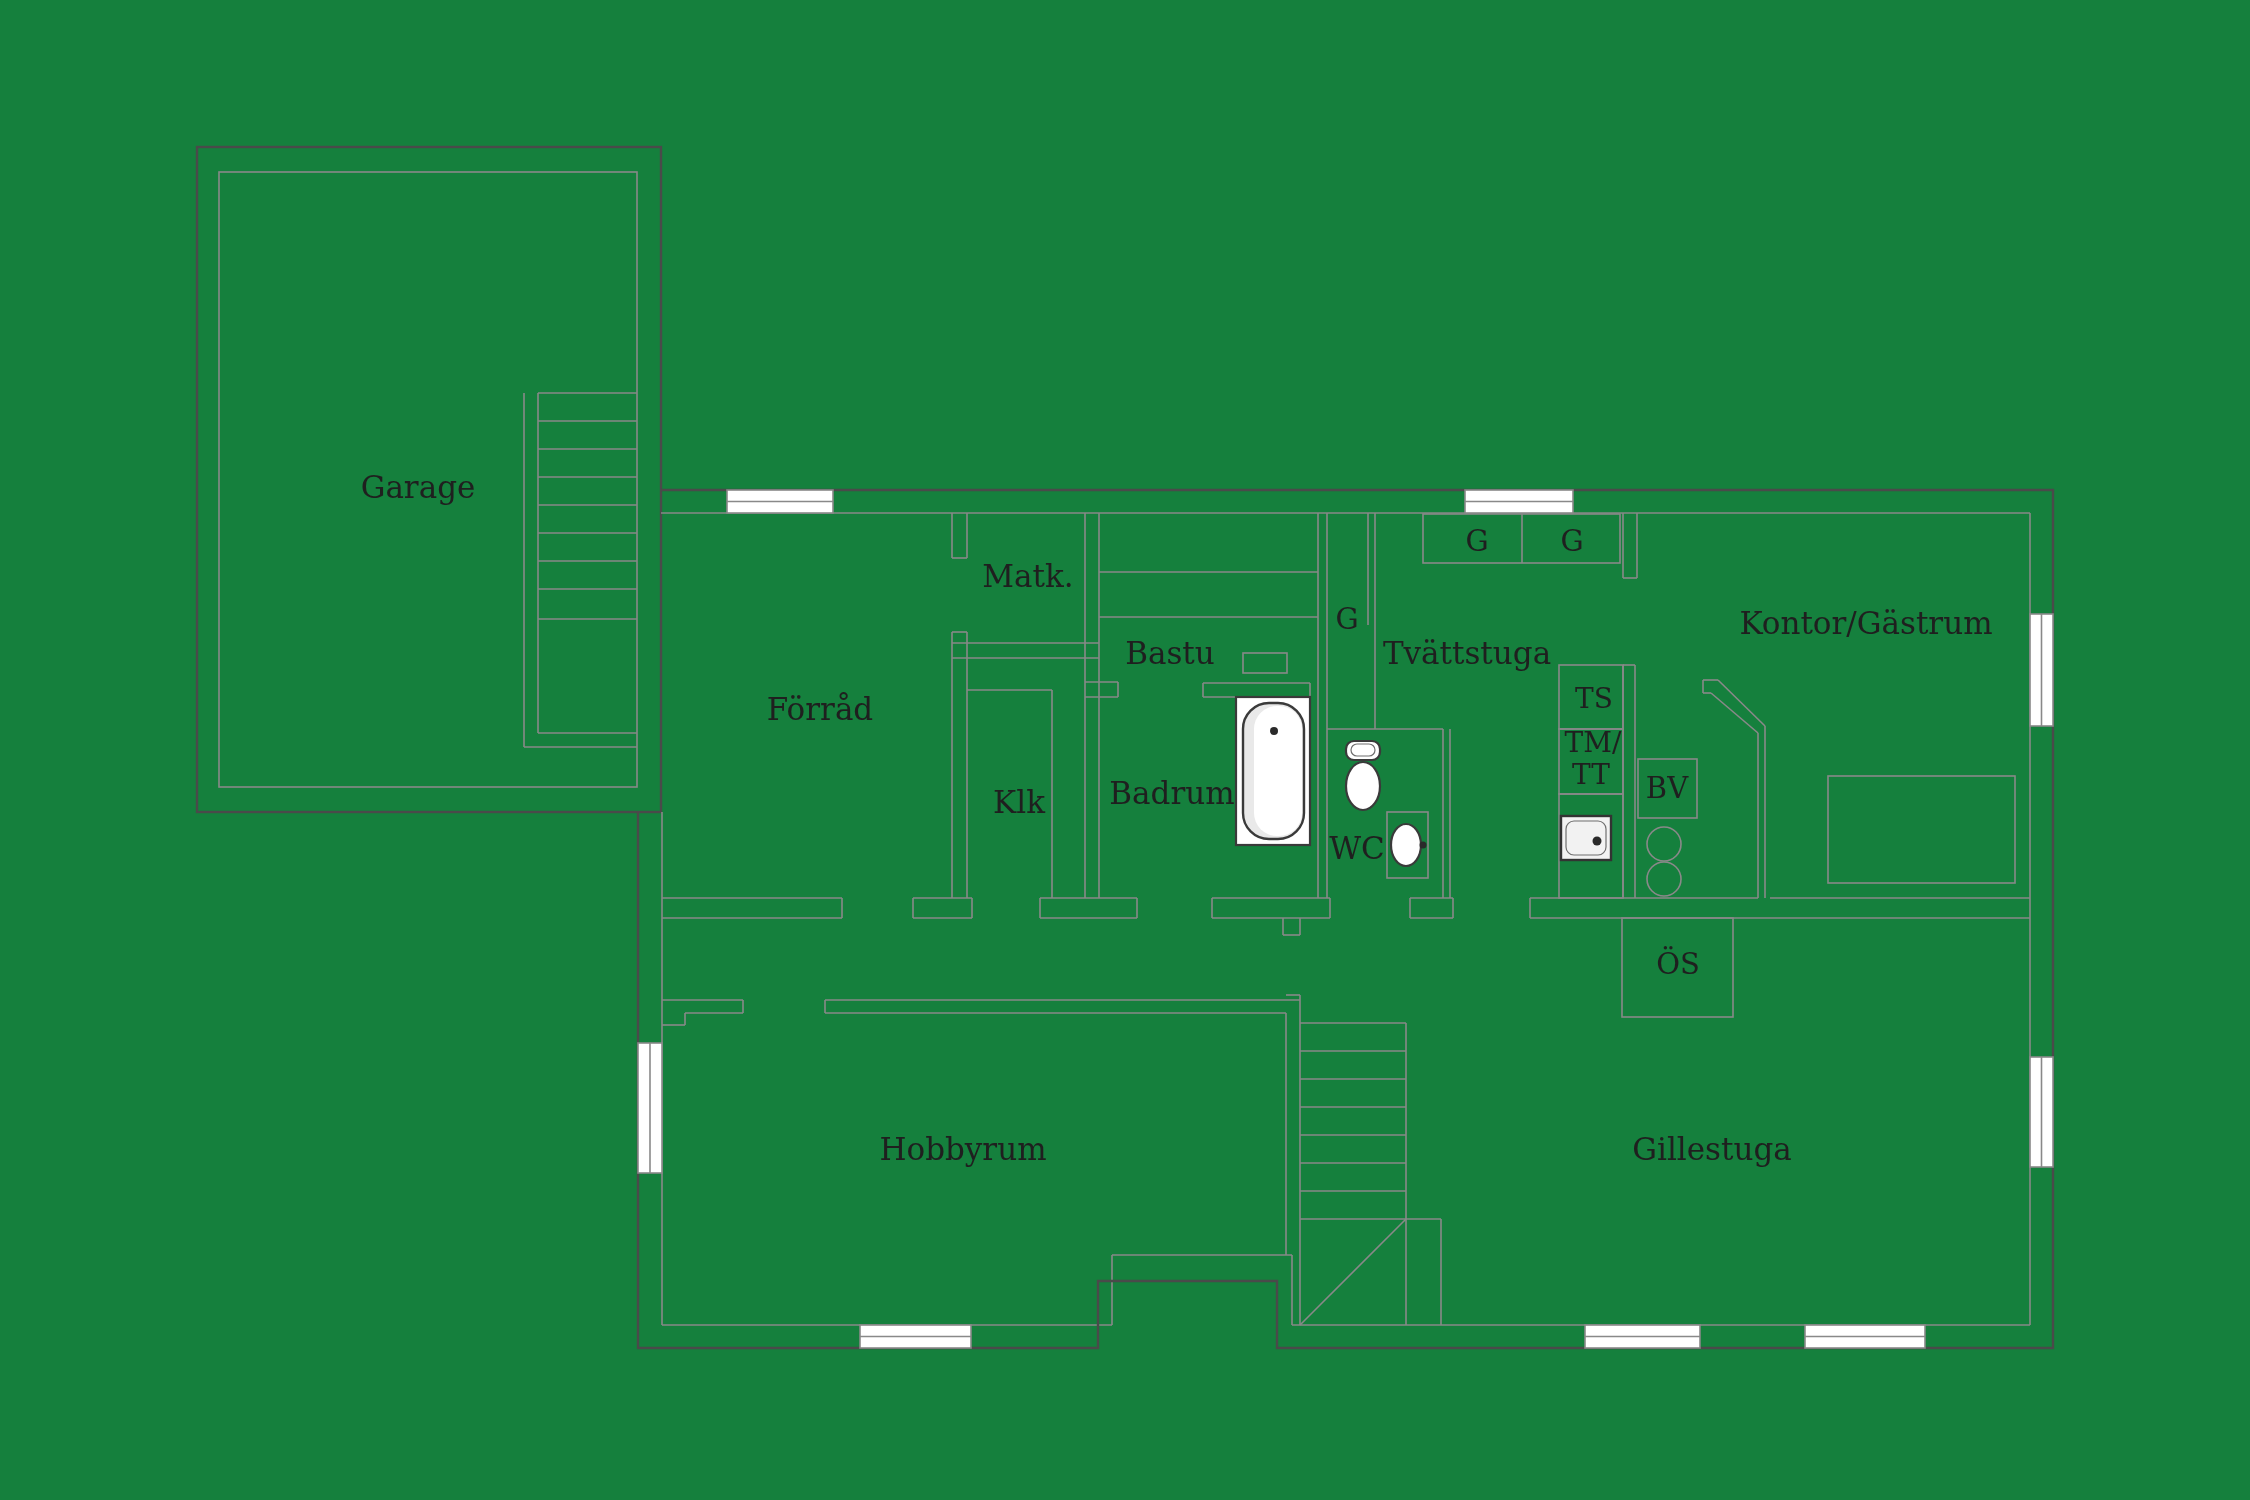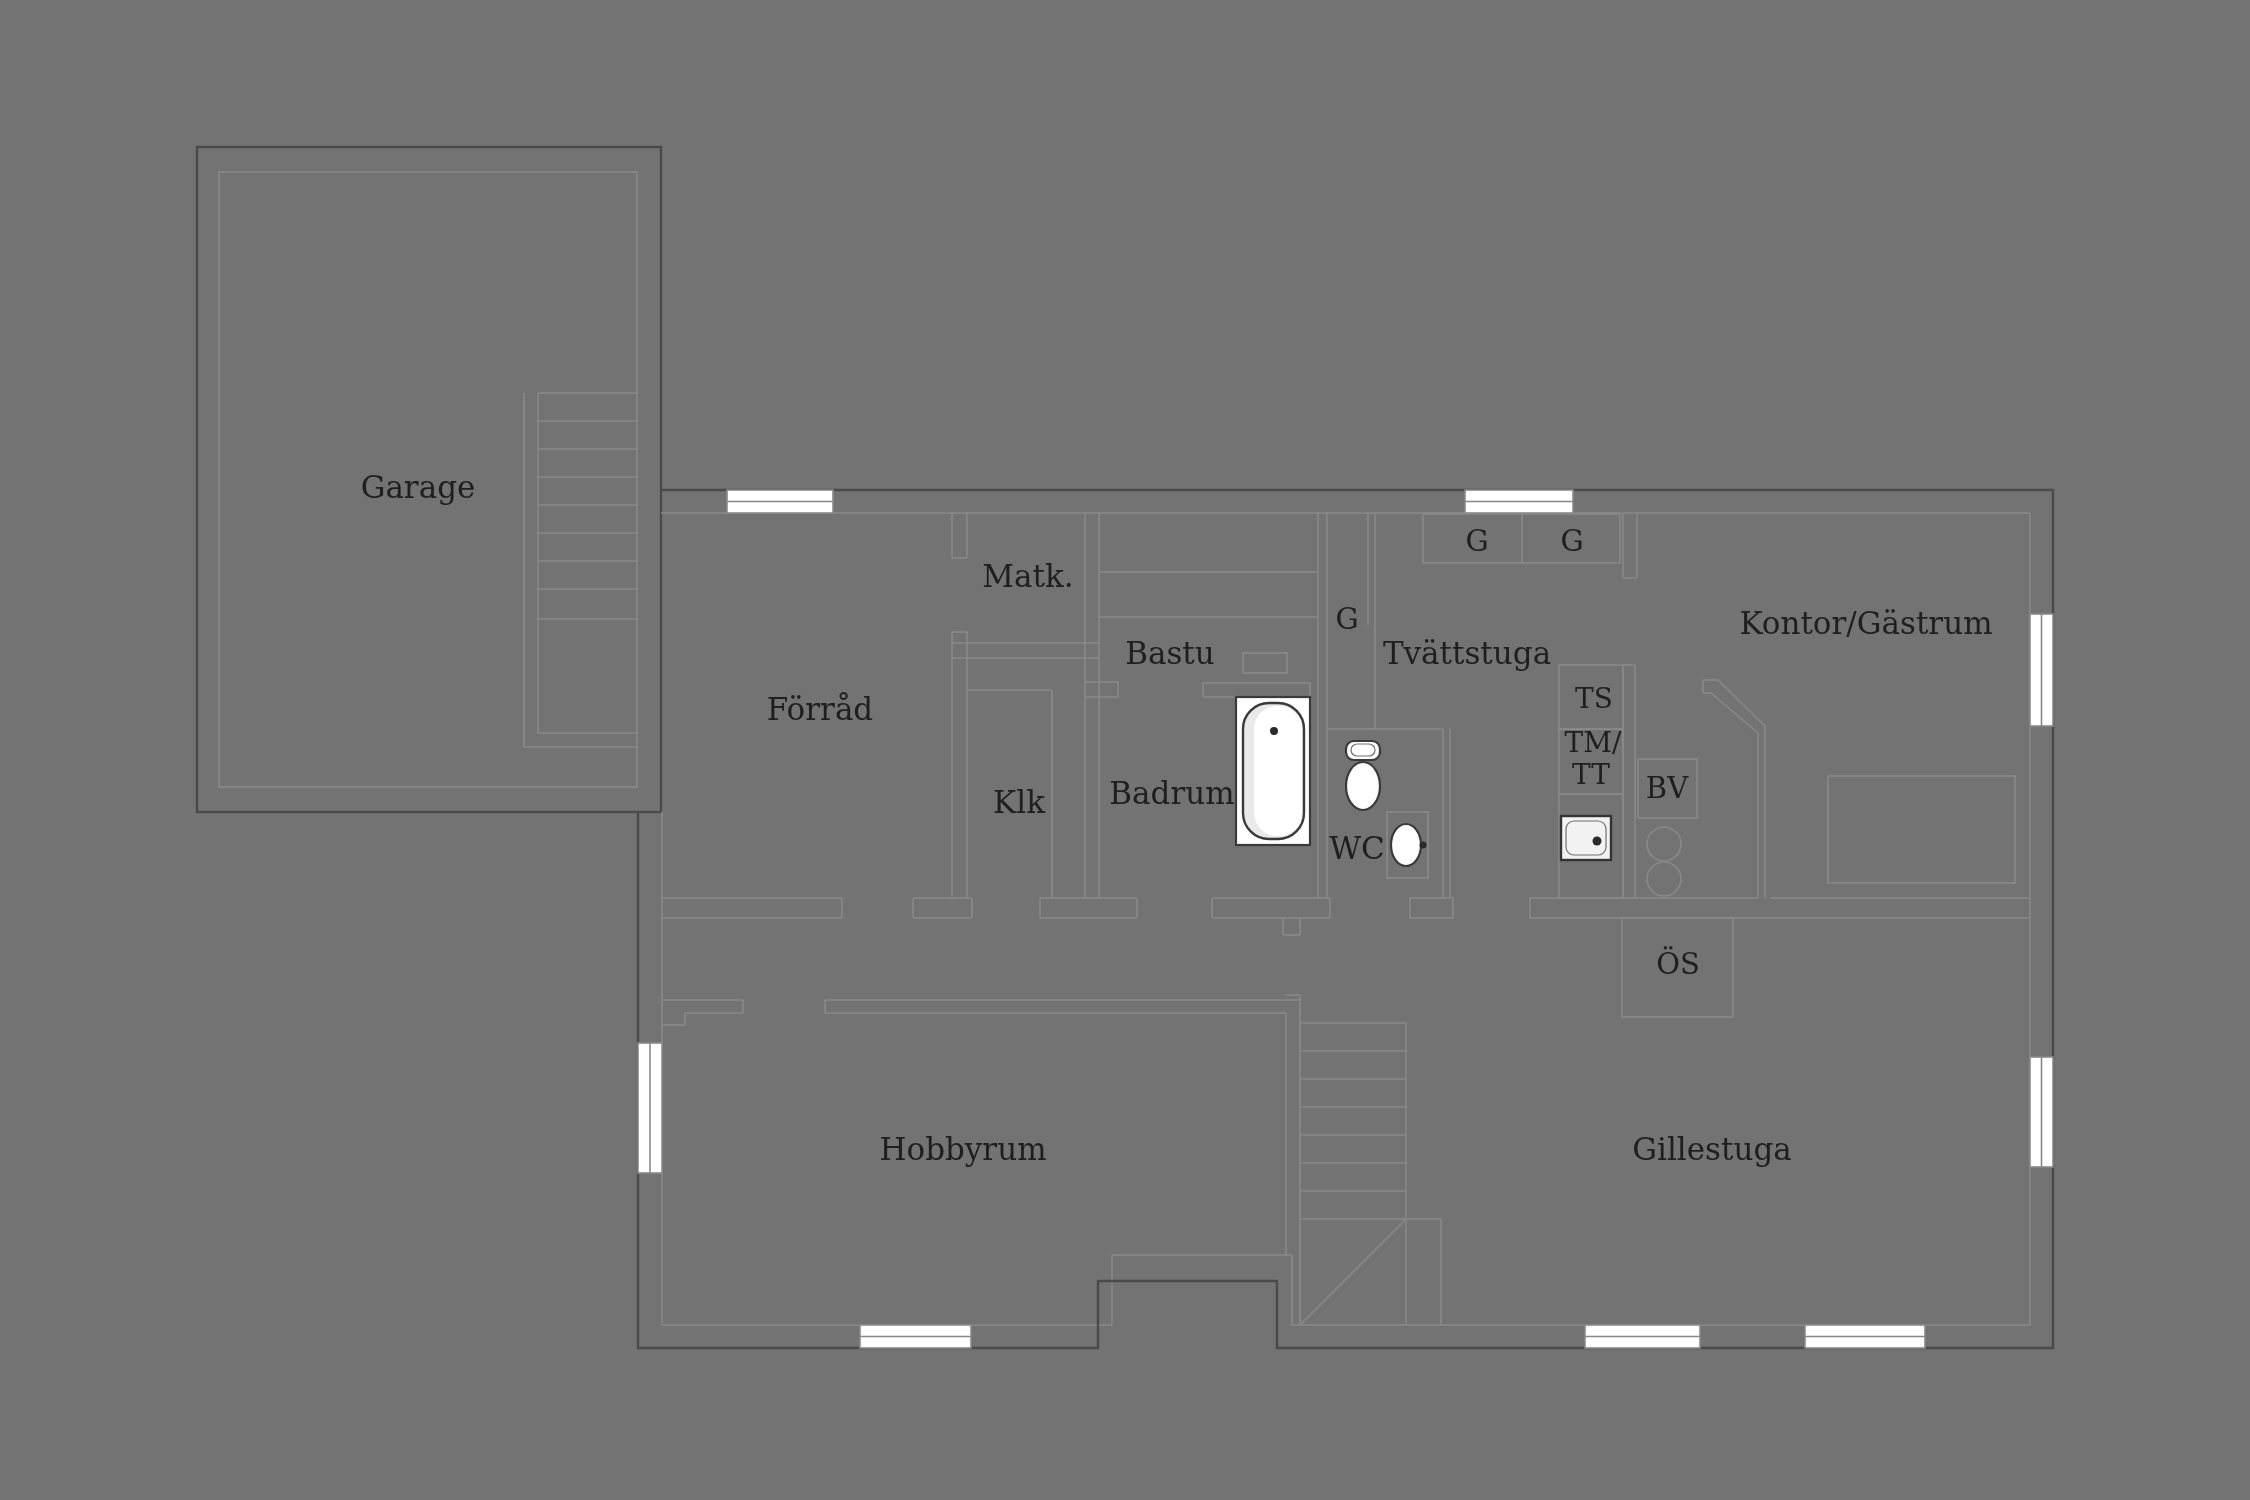--- a/index.html
+++ b/index.html
@@ -1,16 +1,16 @@
 <!DOCTYPE html>
 <html><head>
 <meta charset="utf-8">
 <style>
   html,body{margin:0;padding:0;background:#fff;}
-  .page{position:relative;width:2250px;height:1500px;background:#737373;overflow:hidden;}
+  .page{position:relative;width:2250px;height:1500px;background:#15803d;overflow:hidden;}
   svg{position:absolute;left:0;top:0;}
   svg .w{stroke:#898989;stroke-width:1.6;fill:none;}
   svg .d{stroke:#4a4a4a;stroke-width:2.4;fill:none;}
   svg .thin{stroke:#6f6f6f;stroke-width:1.2;fill:none;}
   svg .f{stroke:#3a3a3a;stroke-width:2.2;fill:#ffffff;}
   svg .win{stroke:#898989;stroke-width:1.6;fill:#ffffff;}
   svg .tub{stroke:#3a3a3a;stroke-width:2.4;fill:#e9e9e9;}
   svg .hi{stroke:none;fill:#ffffff;}
   svg .sink{stroke:#333333;stroke-width:2.4;fill:#f2f2f2;}
   svg .dot{stroke:none;fill:#2a2a2a;}

